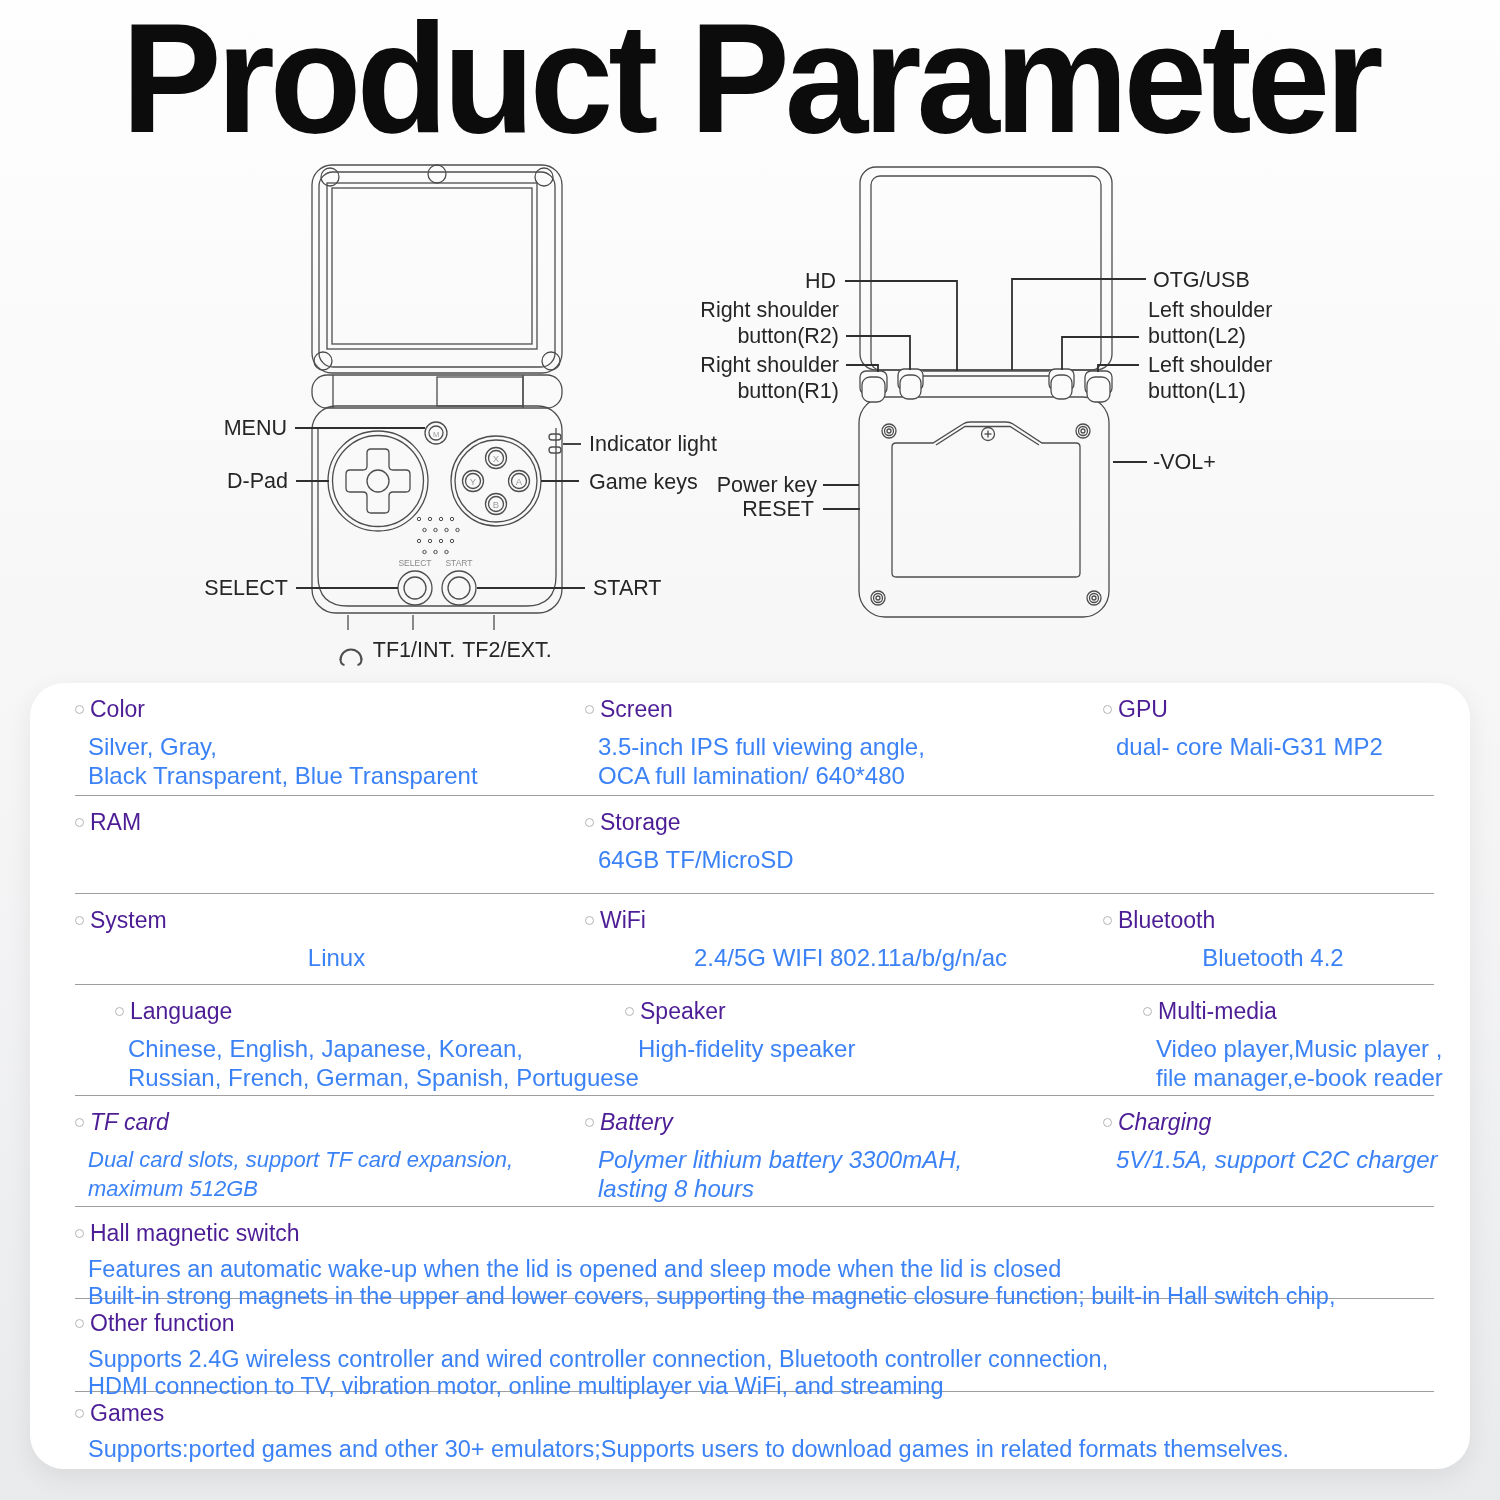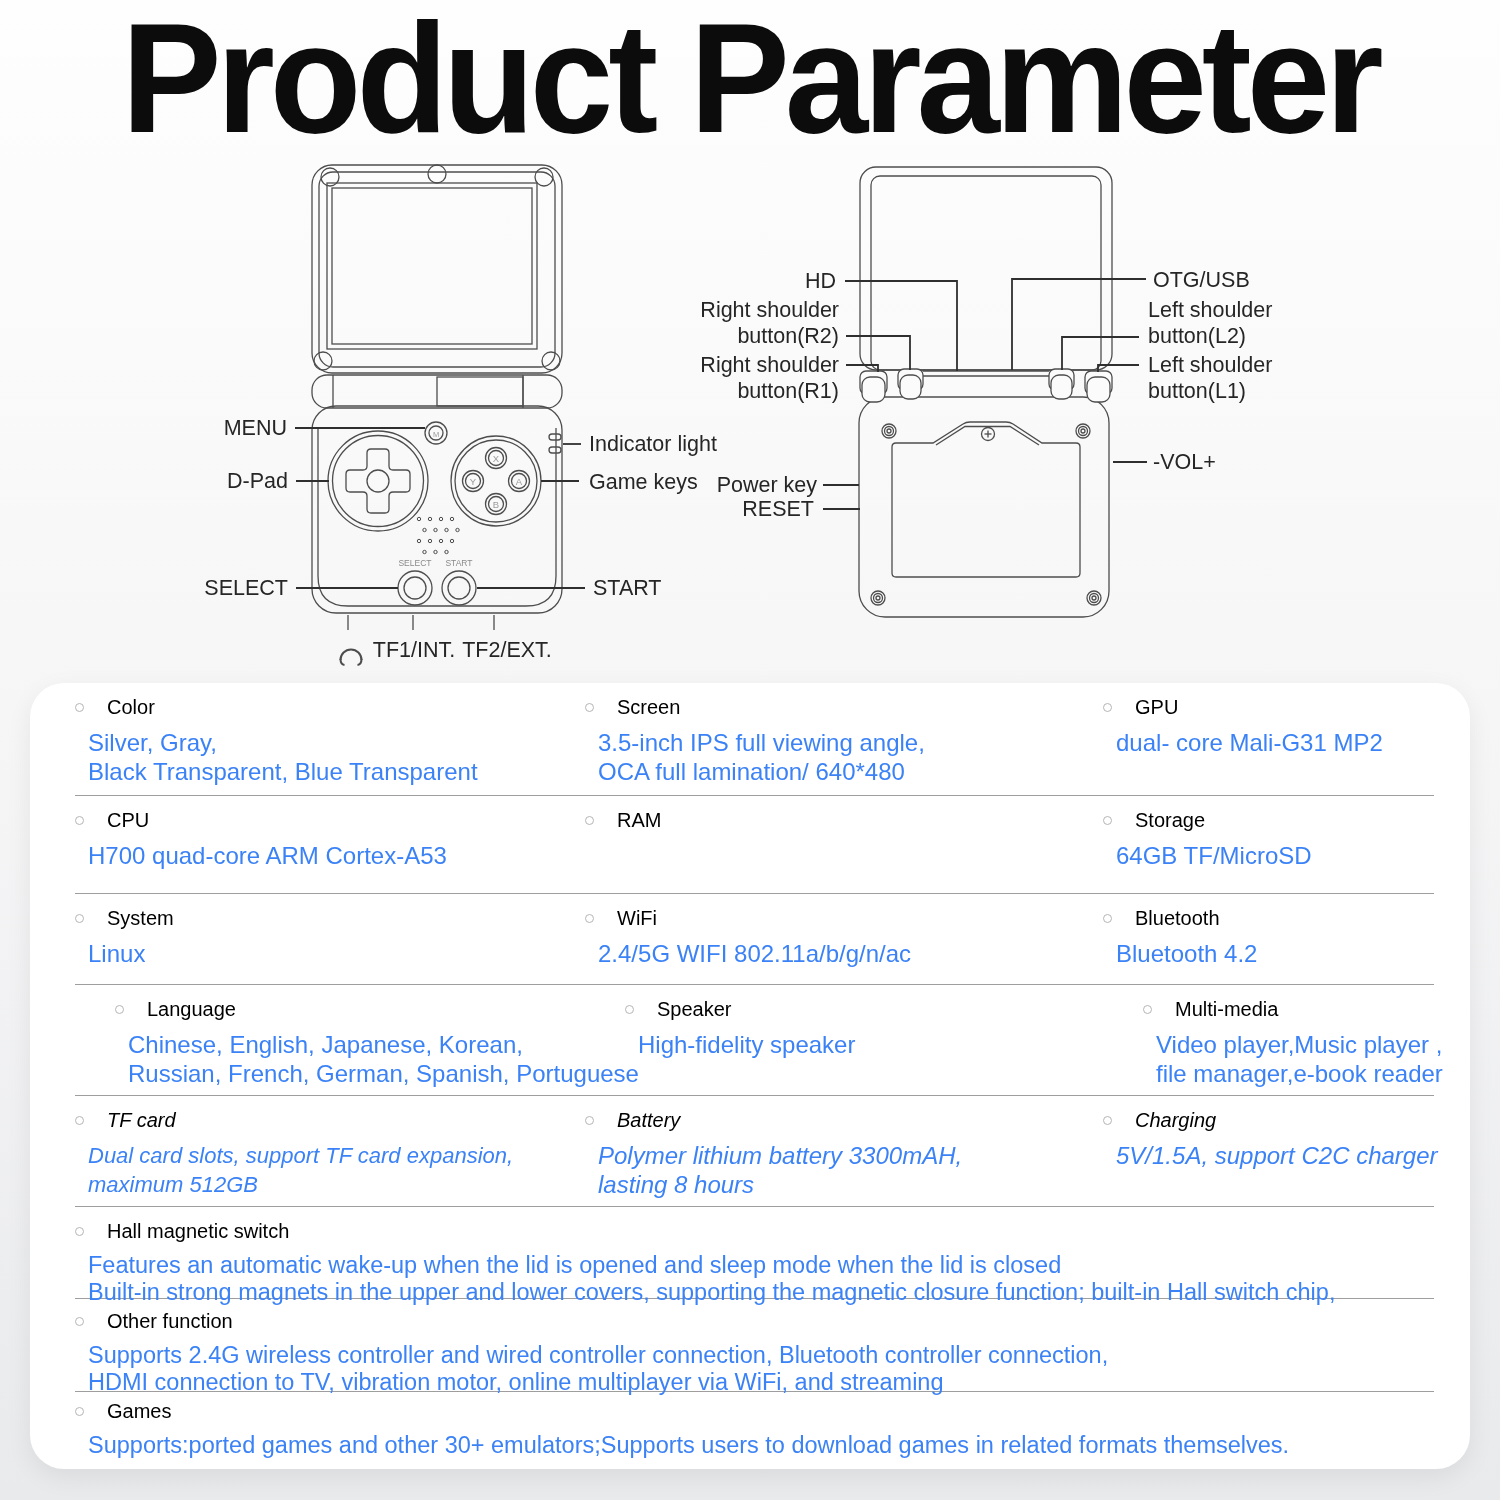--- a/index.html
+++ b/index.html
@@ -20,25 +20,25 @@
   .glyph{fill:#9a9a9a;}
   
   .card{
     position:absolute;left:30px;top:683px;width:1440px;height:786px;
     background:#ffffff;border-radius:34px;box-shadow:0 8px 26px rgba(0,0,0,0.07);
     overflow:hidden;
   }
   .row{display:grid;grid-template-columns:510px 518px 1fr;
        padding:13px 40px 0 45px;box-sizing:border-box;}
   .row.wide{grid-template-columns:1fr;}
-  .r1{height:112px;}.r2{height:97px;}.r3{height:90px;}.r4{height:110px;margin-left:40px;}
+  .r1{height:112px;}.r2{height:97px;}.r3{height:90px;text-align:center;}.r4{height:110px;margin-left:40px;}
   .r5{height:110px;font-style:italic;}.r6{height:91px;}.r7{height:92px;padding-top:11px;}
   .r8{height:77px;padding-top:8px;}
   .divider{border-top:1px solid #9e9e9e;margin:0 36px 0 45px;height:0;}
-  .spec-label{font-size:20px;color:#000000;margin-bottom:9px;display:flex;align-items:center;gap:17px;}
+  .spec-label{font-size:23px;color:#4c1d95;margin-bottom:9px;display:flex;align-items:center;}
   .ring{display:inline-block;width:7px;height:7px;border:1.5px solid #b5b5b5;
         border-radius:50%;margin-right:6px;flex:0 0 auto;}
   .spec-val{font-size:24px;color:#3b82f6;line-height:29px;margin-left:13px;white-space:nowrap;}
   .wide .spec-val{font-size:23.5px;line-height:26.5px;}
 </style>
 </head>
 <body>
 
 <div class="page">
 
@@ -255,29 +255,20 @@
             <div>dual- core Mali-G31 MP2</div>
           </div>
       </div>
     </div>
     <div class="divider"></div>
 
     <div class="row r2">
       <div class="cell">
         <div class="spec-label">
             <span class="ring"></span>
-            <span>CPU</span>
-          </div>
-        <div class="spec-val">
-            <div>H700 quad-core ARM Cortex-A53</div>
-          </div>
-      </div>
-      <div class="cell">
-        <div class="spec-label">
-            <span class="ring"></span>
             <span>RAM</span>
           </div>
       </div>
       <div class="cell">
         <div class="spec-label">
             <span class="ring"></span>
             <span>Storage</span>
           </div>
         <div class="spec-val">
             <div>64GB TF/MicroSD</div>

